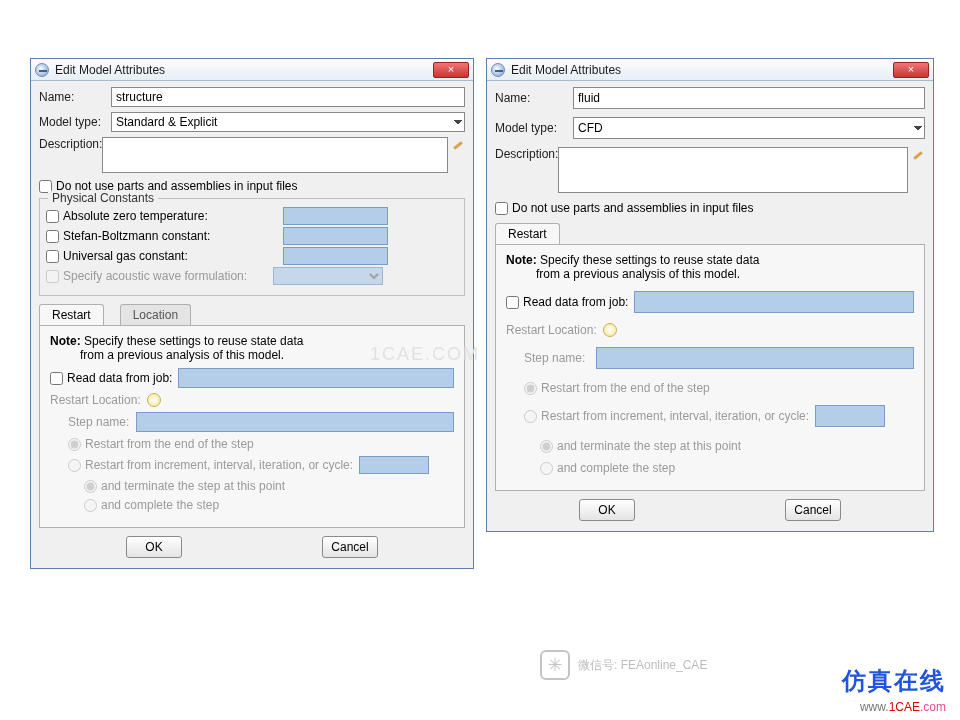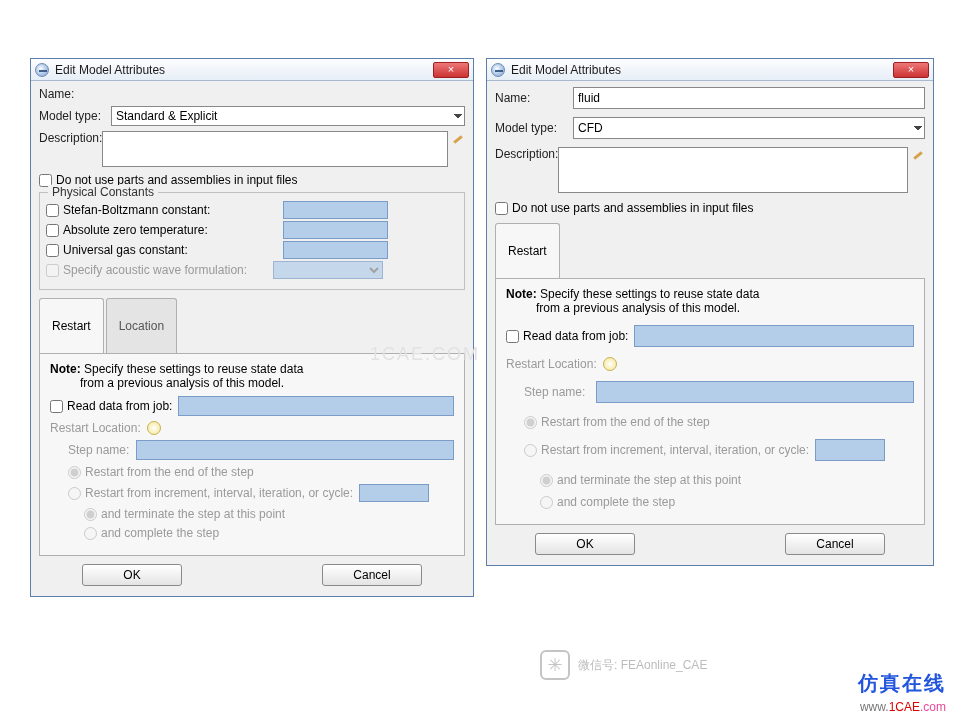--- a/index.html
+++ b/index.html
@@ -24,77 +24,78 @@
 .pencil::before{content:"";position:absolute;width:10px;height:3px;background:#d8a24a;left:1px;top:7px;transform:rotate(-40deg);}
 .chk { margin-right: 4px; vertical-align: middle; }
 .grp { border: 1px solid #c0c0c0; margin-top: 4px; padding: 6px 6px 8px 6px; position:relative; }
 .grplabel { position: absolute; top: -8px; left: 8px; background: #f0f0f0; padding: 0 4px; color:#333; }
 .crow { display: flex; align-items: center; margin: 2px 0; }
 .crow label { flex: 0 0 200px; }
 .bluein { width: 105px; height: 18px; background: #b4cde8; border: 1px solid #7a9cc7; }
 .bluein2 { flex:1; height: 20px; background: #b4cde8; border: 1px solid #7a9cc7; }
 .disabledtxt { color: #9a9a9a; align-items: center; }
 .tabs { display:flex; margin-top:8px; }
-.tab { border:1px solid #b0b0b0; border-bottom:none; padding:20px 12px; background:#f7f7f7; border-top-left-radius:3px; border-top-right-radius:3px; margin-right:2px; }
+.tab { border:1px solid #b0b0b0; border-bottom:none; padding:3px 12px; background:#f7f7f7; border-top-left-radius:3px; border-top-right-radius:3px; margin-right:16px; }
 .tab.inactive { background:#e4e4e4; color:#555; }
 .tabpane { border:1px solid #b0b0b0; padding:8px 10px 10px 10px; background:#f7f7f7; }
 .note { margin-bottom:6px; }
 .note b { font-weight:bold; }
 .radio { margin-right:4px; vertical-align:middle; }
 .indent1 { margin-left: 18px; }
 .indent2 { margin-left: 34px; }
 .btnrow { text-align:center; padding-top:8px; display:flex; justify-content:center; gap:140px; }
 .btnrow2 { text-align:center; padding-top:8px; display:flex; justify-content:center; gap:150px; }
-.btn { width:100px; height:22px; border:1px solid #8a8a8a; background:linear-gradient(#fff,#e4e4e4); border-radius:3px; }
+.btn { width:56px; height:22px; border:1px solid #8a8a8a; background:linear-gradient(#fff,#e4e4e4); border-radius:3px; }
 .bulb { width:14px; height:14px; display:inline-block; border:1px solid #c9b050; border-radius:50%; background:radial-gradient(circle,#fff,#f4e58a); margin-left:6px; vertical-align:middle; }
 .watermark { position:absolute; left:540px; top:650px; color:#bcbcbc; font-size:22px; display:flex; align-items:center; gap:8px; }
 .wmicon { width:30px;height:30px;border:2px solid #c4c4c4;border-radius:6px;color:#c4c4c4;text-align:center;line-height:26px;font-size:18px; }
 .footer { position:absolute; right:14px; bottom:6px; text-align:right; }
-.footer .cn { color:#2255dd; font-size:20px; font-weight:bold; letter-spacing:2px; }
+.footer .cn { color:#2255dd; font-size:24px; font-weight:bold; letter-spacing:2px; }
 .footer .url { font-size:15px; }
 .footer .url .r{color:#d00;} .footer .url .b{color:#ec4899;} .footer .url .g{color:#777;margin-top:20px;}
 .wmcenter{position:absolute;left:370px;top:344px;color:#e2e2e2;font-size:18px;letter-spacing:2px;}
 </style>
 </head>
 <body>
 
 <div class="dialog" style="left:30px; top:58px; width:444px;">
   <div class="titlebar">
     <span class="ticon"></span>
     <span class="ttext">Edit Model Attributes</span>
     <span class="closebtn">×</span>
   </div>
   <div class="body">
     <div class="row">
       <span class="lbl">Name:</span>
+      <input type="text" class="txt" value="structure" style="">
     </div>
     <div class="row">
       <span class="lbl">Model type:</span>
       <select class="sel"><option>Standard &amp; Explicit</option></select>
     </div>
     <div class="descrow">
       <span class="lbl">Description:</span>
       <textarea class="desc" style=""></textarea>
       <span class="pencil"></span>
     </div>
     <div class="row" style="margin-top:6px;">
       <input type="checkbox" class="chk" style="">
       <span>Do not use parts and assemblies in input files</span>
     </div>
     <div class="grp">
       <span class="grplabel">Physical Constants</span>
       <div class="crow">
           <input type="checkbox" class="chk" style="">
-          <label>Stefan-Boltzmann constant:</label>
+          <label>Absolute zero temperature:</label>
           <div style="width:20px"></div>
           <input class="bluein" style="">
         </div>
       <div class="crow">
           <input type="checkbox" class="chk" style="">
-          <label>Absolute zero temperature:</label>
+          <label>Stefan-Boltzmann constant:</label>
           <div style="width:20px"></div>
           <input class="bluein" style="">
         </div>
       <div class="crow">
           <input type="checkbox" class="chk" style="">
           <label>Universal gas constant:</label>
           <div style="width:20px"></div>
           <input class="bluein" style="">
         </div>
       <div class="crow disabledtxt">

